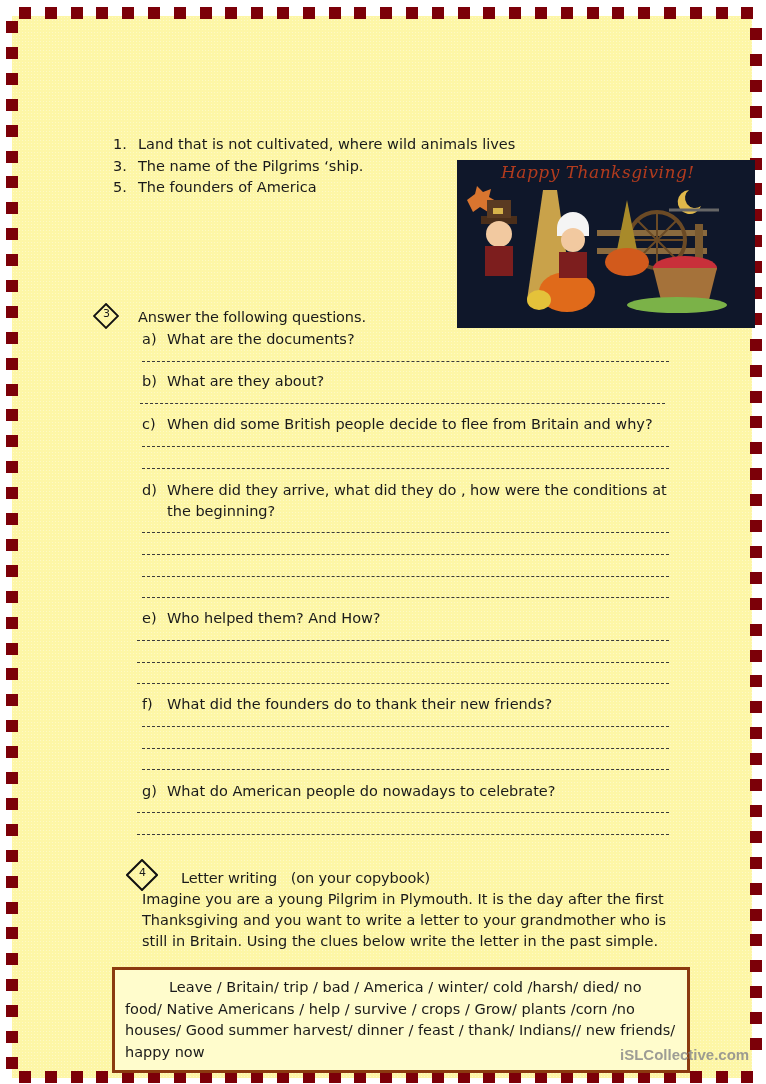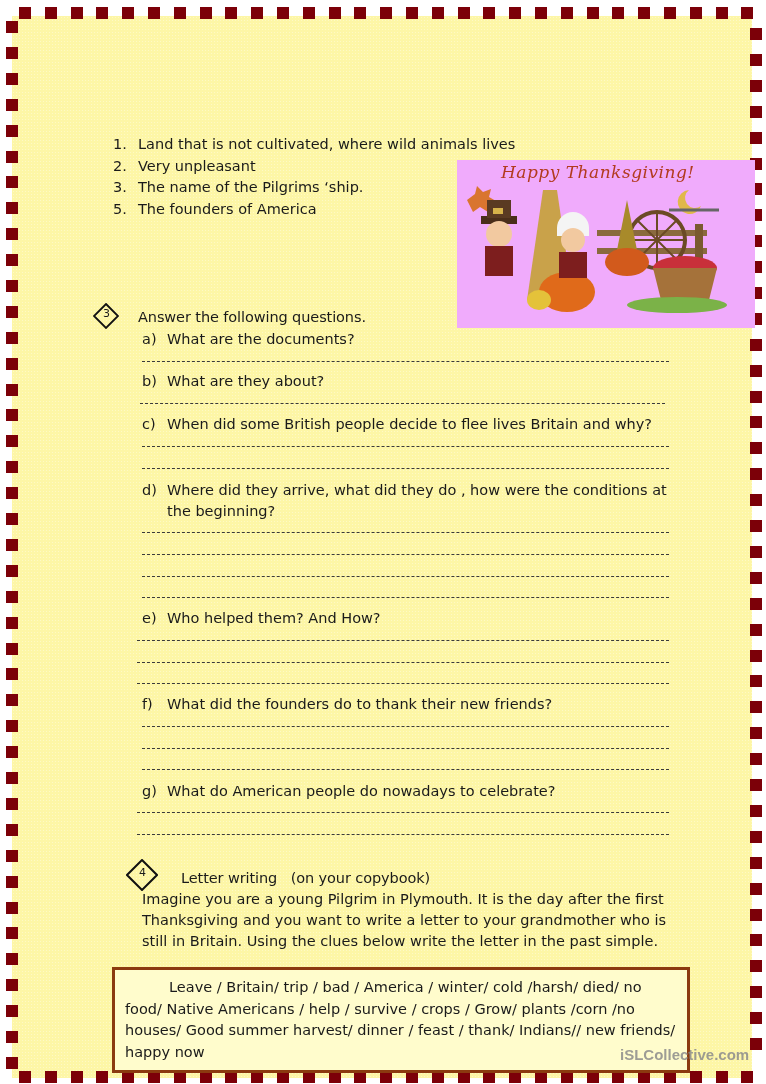--- a/index.html
+++ b/index.html
@@ -19,21 +19,21 @@
   .dots { position:absolute; left:0; top:0; width:766px; height:1084px; pointer-events:none; }
   .sq { position:absolute; width:12px; height:12px; background:#7c0008; }
 
   .text { position:absolute; font-size:14.5px; line-height:21px; white-space:nowrap; letter-spacing:-0.1px; }
   .vocab-list { position:absolute; left:113px; top:134px; margin:0; padding:0; list-style:none; }
   .vocab-list li { font-size:14.5px; line-height:21.6px; white-space:nowrap; }
   .vocab-list .num { display:inline-block; width:25px; }
 
   .tg-img {
     position:absolute; left:457px; top:160px; width:298px; height:168px;
-    background:#f0abfc;
+    background:#0f172a;
   }
   .tg-title {
     position:absolute; left:44px; top:2px; font-family:"DejaVu Serif", serif; font-style:italic;
     color:#b23b1e; font-size:17px; letter-spacing:0.5px;
   }
 
   .diamond {
     position:absolute; width:26px; height:26px;
   }
   .q { position:absolute; font-size:14.5px; line-height:21px; white-space:nowrap; }
@@ -194,21 +194,20 @@
     <div class="sq" style="left: 750px; top: 909px;"></div>
     <div class="sq" style="left: 750px; top: 934px;"></div>
     <div class="sq" style="left: 750px; top: 960px;"></div>
     <div class="sq" style="left: 750px; top: 986px;"></div>
     <div class="sq" style="left: 750px; top: 1012px;"></div>
     <div class="sq" style="left: 750px; top: 1038px;"></div>
   </div>
 
 <ol class="vocab-list">
   <li><span class="num">1.</span><span>Land that is not cultivated, where wild animals lives</span></li>
-  <li><span class="num">2.</span><span>Very unpleasant</span></li>
   <li><span class="num">3.</span><span>The name of the Pilgrims ‘ship.</span></li>
   <li><span class="num">5.</span><span>The founders of America</span></li>
 </ol>
 
 <div class="tg-img" title="Thanksgiving illustration: pilgrim children, wheat sheaf, pumpkins, wagon wheel, basket of apples, crescent moon">
   <span class="tg-title">Happy Thanksgiving!</span>
   <svg width="274" height="168" viewBox="0 0 274 168" style="position:absolute;left:0;top:0">
 
     <path d="M10 40 l8 -6 l2 -8 l6 6 l8 -3 l-2 8 l7 4 l-9 3 l1 8 l-8 -5 l-7 5 z" fill="#d9752f"></path>
 
@@ -255,21 +254,21 @@
 </svg>
 <span class="text" style="left:103px;top:307px;font-size:11px;line-height:14px">3</span>
 <span class="text" style="left:138px;top:307px">Answer the following questions.</span>
 
 <div class="q" style="left:142px;top:329px"><span class="qlabel">a)</span><span>What are the documents?</span></div>
 <div class="dash" style="left:142px;top:361px;width:527px"></div>
 
 <div class="q" style="left:142px;top:371px"><span class="qlabel">b)</span><span>What are they about?</span></div>
 <div class="dash" style="left:140px;top:403px;width:525px"></div>
 
-<div class="q" style="left:142px;top:414px"><span class="qlabel">c)</span><span>When did some British people decide to flee lives Britain and why?</span></div>
+<div class="q" style="left:142px;top:414px"><span class="qlabel">c)</span><span>When did some British people decide to flee from Britain and why?</span></div>
 <div class="dash" style="left:142px;top:446px;width:527px"></div>
 <div class="dash" style="left:142px;top:468px;width:527px"></div>
 
 <div class="q" style="left:142px;top:480px"><span class="qlabel">d)</span><span>Where did they arrive, what did they do , how were the conditions at</span></div>
 <div class="q" style="left:167px;top:501px">the beginning?</div>
 <div class="dash" style="left:142px;top:532px;width:527px"></div>
 <div class="dash" style="left:142px;top:554px;width:527px"></div>
 <div class="dash" style="left:142px;top:576px;width:527px"></div>
 <div class="dash" style="left:142px;top:597px;width:527px"></div>
 

